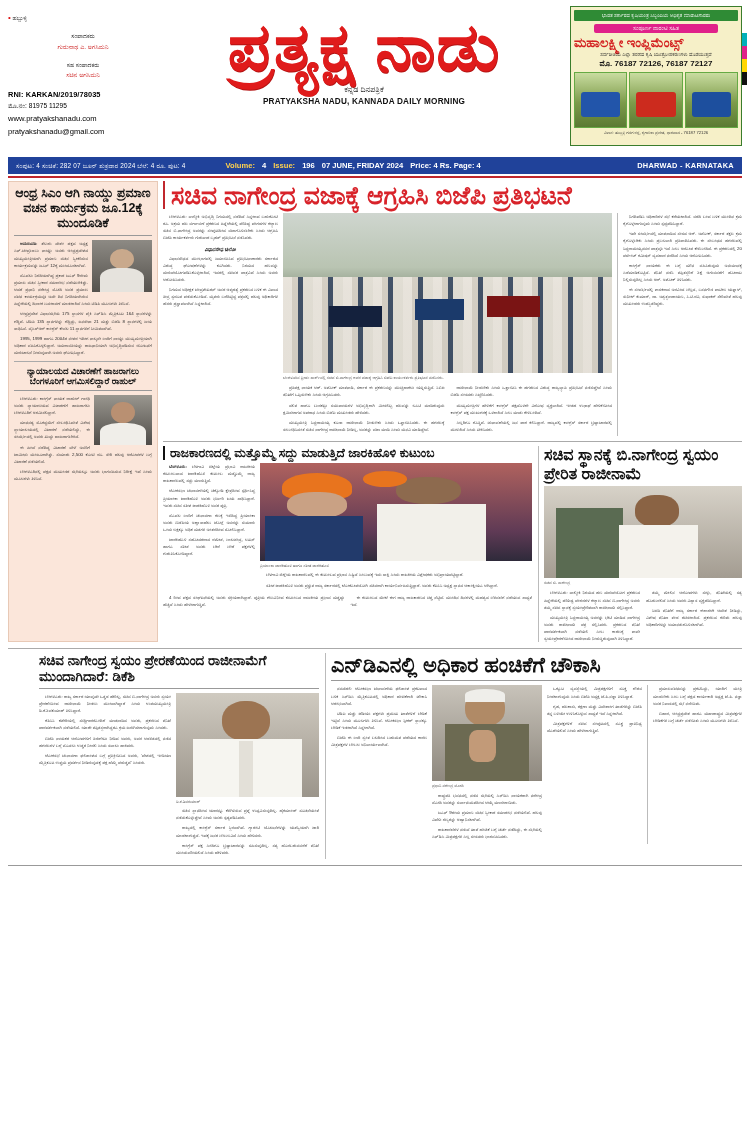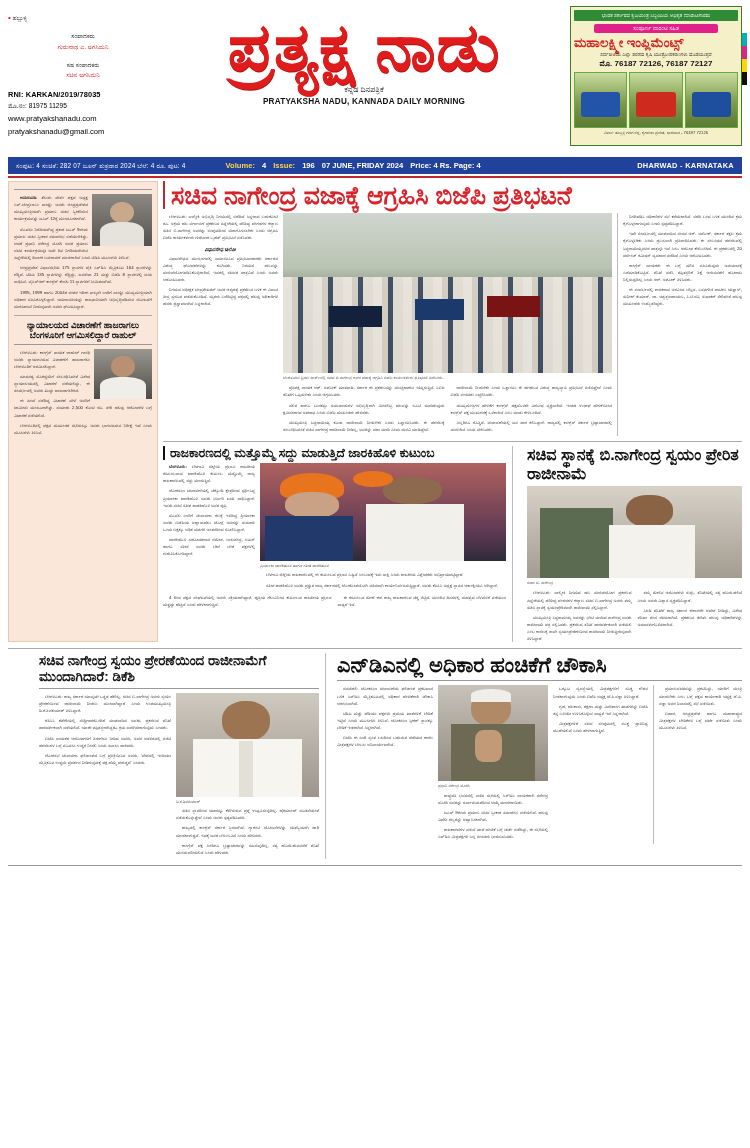--- a/index.html
+++ b/index.html
@@ -198,20 +198,21 @@
       <span>Price: 4 Rs. Page: 4</span>
     </span>
     <span class="ib-right">DHARWAD - KARNATAKA</span>
   </div>
   <div class="redrule"></div>
 
   <div class="main">
 
     <div class="col-left">
 
+      <div class="lead-hl">ಆಂಧ್ರ ಸಿಎಂ ಆಗಿ ನಾಯ್ಡು ಪ್ರಮಾಣ ವಚನ ಕಾರ್ಯಕ್ರಮ ಜೂ.12ಕ್ಕೆ ಮುಂದೂಡಿಕೆ</div>
       <div class="hl-rule"></div>
 
       <div class="photo" style="width:60px;height:52px;float:right;margin:0 0 3px 4px;background:#6e6a64;">
         <div class="f-bg" style="background:linear-gradient(#8d8a84,#55524d);"></div>
         <div class="f-head" style="left:30%;top:16%;width:40%;height:40%;background:#c9a98c;"></div>
         <div class="f-body" style="left:14%;top:54%;width:72%;height:46%;background:#e6e3dd;"></div>
       </div>
 
       <div class="body-txt">
         <p><b>ಅಮರಾವತಿ:</b>
@@ -316,21 +317,21 @@
                 <p>ಸತೀಶ ಜಾರಕಿಹೊಳಿ ಅವರು ಪ್ರಸ್ತುತ ರಾಜ್ಯ ಸರ್ಕಾರದಲ್ಲಿ ಲೋಕೋಪಯೋಗಿ ಸಚಿವರಾಗಿ ಕಾರ್ಯನಿರ್ವಹಿಸುತ್ತಿದ್ದಾರೆ. ಅವರು ಕೆಪಿಸಿಸಿ ಅಧ್ಯಕ್ಷ ಸ್ಥಾನದ ಆಕಾಂಕ್ಷಿಯೂ ಆಗಿದ್ದಾರೆ.</p>
               </div>
             </div>
           </div>
           <div class="twocol body-txt" style="margin-top:2px;">
             <p>4 ರಿಂದ ಪಕ್ಷದ ಸಂಘಟನೆಯಲ್ಲಿ ಅವರು ಸಕ್ರಿಯರಾಗಿದ್ದಾರೆ. ಪುತ್ರಿಯ ಗೆಲುವಿನಿಂದ ಕುಟುಂಬದ ರಾಜಕೀಯ ಪ್ರಭಾವ ಮತ್ತಷ್ಟು ಹೆಚ್ಚಿದೆ ಎಂದು ಹೇಳಲಾಗುತ್ತಿದೆ.</p>
             <p>ಈ ಕುಟುಂಬದ ಮೇಲೆ ಈಗ ರಾಜ್ಯ ರಾಜಕಾರಣದ ಚಿತ್ತ ನೆಟ್ಟಿದೆ. ಮುಂದಿನ ದಿನಗಳಲ್ಲಿ ಮಹತ್ವದ ಬೆಳವಣಿಗೆ ನಡೆಯುವ ಸಾಧ್ಯತೆ ಇದೆ.</p>
           </div>
         </div>
 
-        <div style="width:230px;padding-left:14px;" class="vline">
+        <div style="width:204px;padding-left:5px;" class="vline">
           <div class="hl-mid-r">ಸಚಿವ ಸ್ಥಾನಕ್ಕೆ ಬಿ.ನಾಗೇಂದ್ರ ಸ್ವಯಂ ಪ್ರೇರಿತ ರಾಜೀನಾಮೆ</div>
           <div class="photo" style="height:92px;">
             <div class="f-bg" style="background:linear-gradient(#d7d2c8,#a39c91);"></div>
             <div style="position:absolute;left:6%;top:24%;width:34%;height:76%;background:#5a6b52;"></div>
             <div style="position:absolute;left:46%;top:10%;width:22%;height:34%;background:#8a6344;border-radius:45%;"></div>
             <div style="position:absolute;left:38%;top:42%;width:40%;height:58%;background:#f4f2ec;"></div>
           </div>
           <div class="cap" style="margin:2px 0 3px;">ಸಚಿವ ಬಿ. ನಾಗೇಂದ್ರ</div>
           <div class="twocol body-txt">
             <p>ಬೆಂಗಳೂರು: ವಾಲ್ಮೀಕಿ ನಿಗಮದ ಹಣ ದುರುಪಯೋಗ ಪ್ರಕರಣದ ಹಿನ್ನೆಲೆಯಲ್ಲಿ ಪರಿಶಿಷ್ಟ ಪಂಗಡಗಳ ಕಲ್ಯಾಣ ಸಚಿವ ಬಿ.ನಾಗೇಂದ್ರ ಅವರು ತಮ್ಮ ಸಚಿವ ಸ್ಥಾನಕ್ಕೆ ಸ್ವಯಂಪ್ರೇರಿತವಾಗಿ ರಾಜೀನಾಮೆ ಸಲ್ಲಿಸಿದ್ದಾರೆ.</p>
@@ -369,21 +370,21 @@
           <div class="cap" style="margin-top:2px;">ಡಿ.ಕೆ.ಶಿವಕುಮಾರ್</div>
           <div class="body-txt" style="margin-top:2px;">
             <p>ಸಚಿವ ಸ್ಥಾನದಿಂದ ಯಾರನ್ನೂ ಕೆಳಗಿಳಿಸುವ ಪ್ರಶ್ನೆ ಉದ್ಭವಿಸುವುದಿಲ್ಲ. ಹೈಕಮಾಂಡ್ ಸೂಚನೆಯಂತೆ ನಡೆದುಕೊಳ್ಳುತ್ತೇವೆ ಎಂದು ಅವರು ಸ್ಪಷ್ಟಪಡಿಸಿದರು.</p>
             <p>ರಾಜ್ಯದಲ್ಲಿ ಕಾಂಗ್ರೆಸ್ ಸರ್ಕಾರ ಸ್ಥಿರವಾಗಿದೆ. ಗ್ಯಾರಂಟಿ ಯೋಜನೆಗಳನ್ನು ಯಶಸ್ವಿಯಾಗಿ ಜಾರಿ ಮಾಡಲಾಗುತ್ತದೆ. ಇದಕ್ಕೆ ಜನರ ಬೆಂಬಲವಿದೆ ಎಂದು ಹೇಳಿದರು.</p>
             <p>ಕಾಂಗ್ರೆಸ್ ಪಕ್ಷ ಎಂದಿಗೂ ಭ್ರಷ್ಟಾಚಾರವನ್ನು ಸಹಿಸುವುದಿಲ್ಲ. ಸತ್ಯ ಹೊರಬರುವವರೆಗೆ ತನಿಖೆ ಮುಂದುವರಿಯಲಿದೆ ಎಂದು ಹೇಳಿದರು.</p>
           </div>
         </div>
       </div>
     </div>
 
-    <div style="flex:1;padding-left:11px;" class="vline">
+    <div style="flex:1;padding-left:5px;" class="vline">
       <div class="bottom-hl-r">ಎನ್‌ಡಿಎನಲ್ಲಿ ಅಧಿಕಾರ ಹಂಚಿಕೆಗೆ ಚೌಕಾಸಿ</div>
       <div class="hl-rule"></div>
       <div style="display:flex;gap:5px;">
         <div style="width:96px;">
           <div class="body-txt">
             <p>ನವದೆಹಲಿ: ಲೋಕಸಭಾ ಚುನಾವಣೆಯ ಫಲಿತಾಂಶ ಪ್ರಕಟವಾದ ಬಳಿಕ ಎನ್‌ಡಿಎ ಮೈತ್ರಿಕೂಟದಲ್ಲಿ ಅಧಿಕಾರ ಹಂಚಿಕೆಗಾಗಿ ಚೌಕಾಸಿ ಆರಂಭವಾಗಿದೆ.</p>
             <p>ಟಿಡಿಪಿ ಮತ್ತು ಜೆಡಿಯು ಪಕ್ಷಗಳು ಪ್ರಮುಖ ಖಾತೆಗಳಿಗೆ ಬೇಡಿಕೆ ಇಟ್ಟಿವೆ ಎಂದು ಮೂಲಗಳು ತಿಳಿಸಿವೆ. ಲೋಕಸಭಾ ಸ್ಪೀಕರ್ ಸ್ಥಾನಕ್ಕೂ ಬೇಡಿಕೆ ಇಡಲಾಗಿದೆ ಎನ್ನಲಾಗಿದೆ.</p>
             <p>ಬಿಜೆಪಿ ಈ ಬಾರಿ ಸ್ವಂತ ಬಲದಿಂದ ಬಹುಮತ ಪಡೆಯದ ಕಾರಣ ಮಿತ್ರಪಕ್ಷಗಳ ಬೆಂಬಲ ಅನಿವಾರ್ಯವಾಗಿದೆ.</p>
           </div>
         </div>

